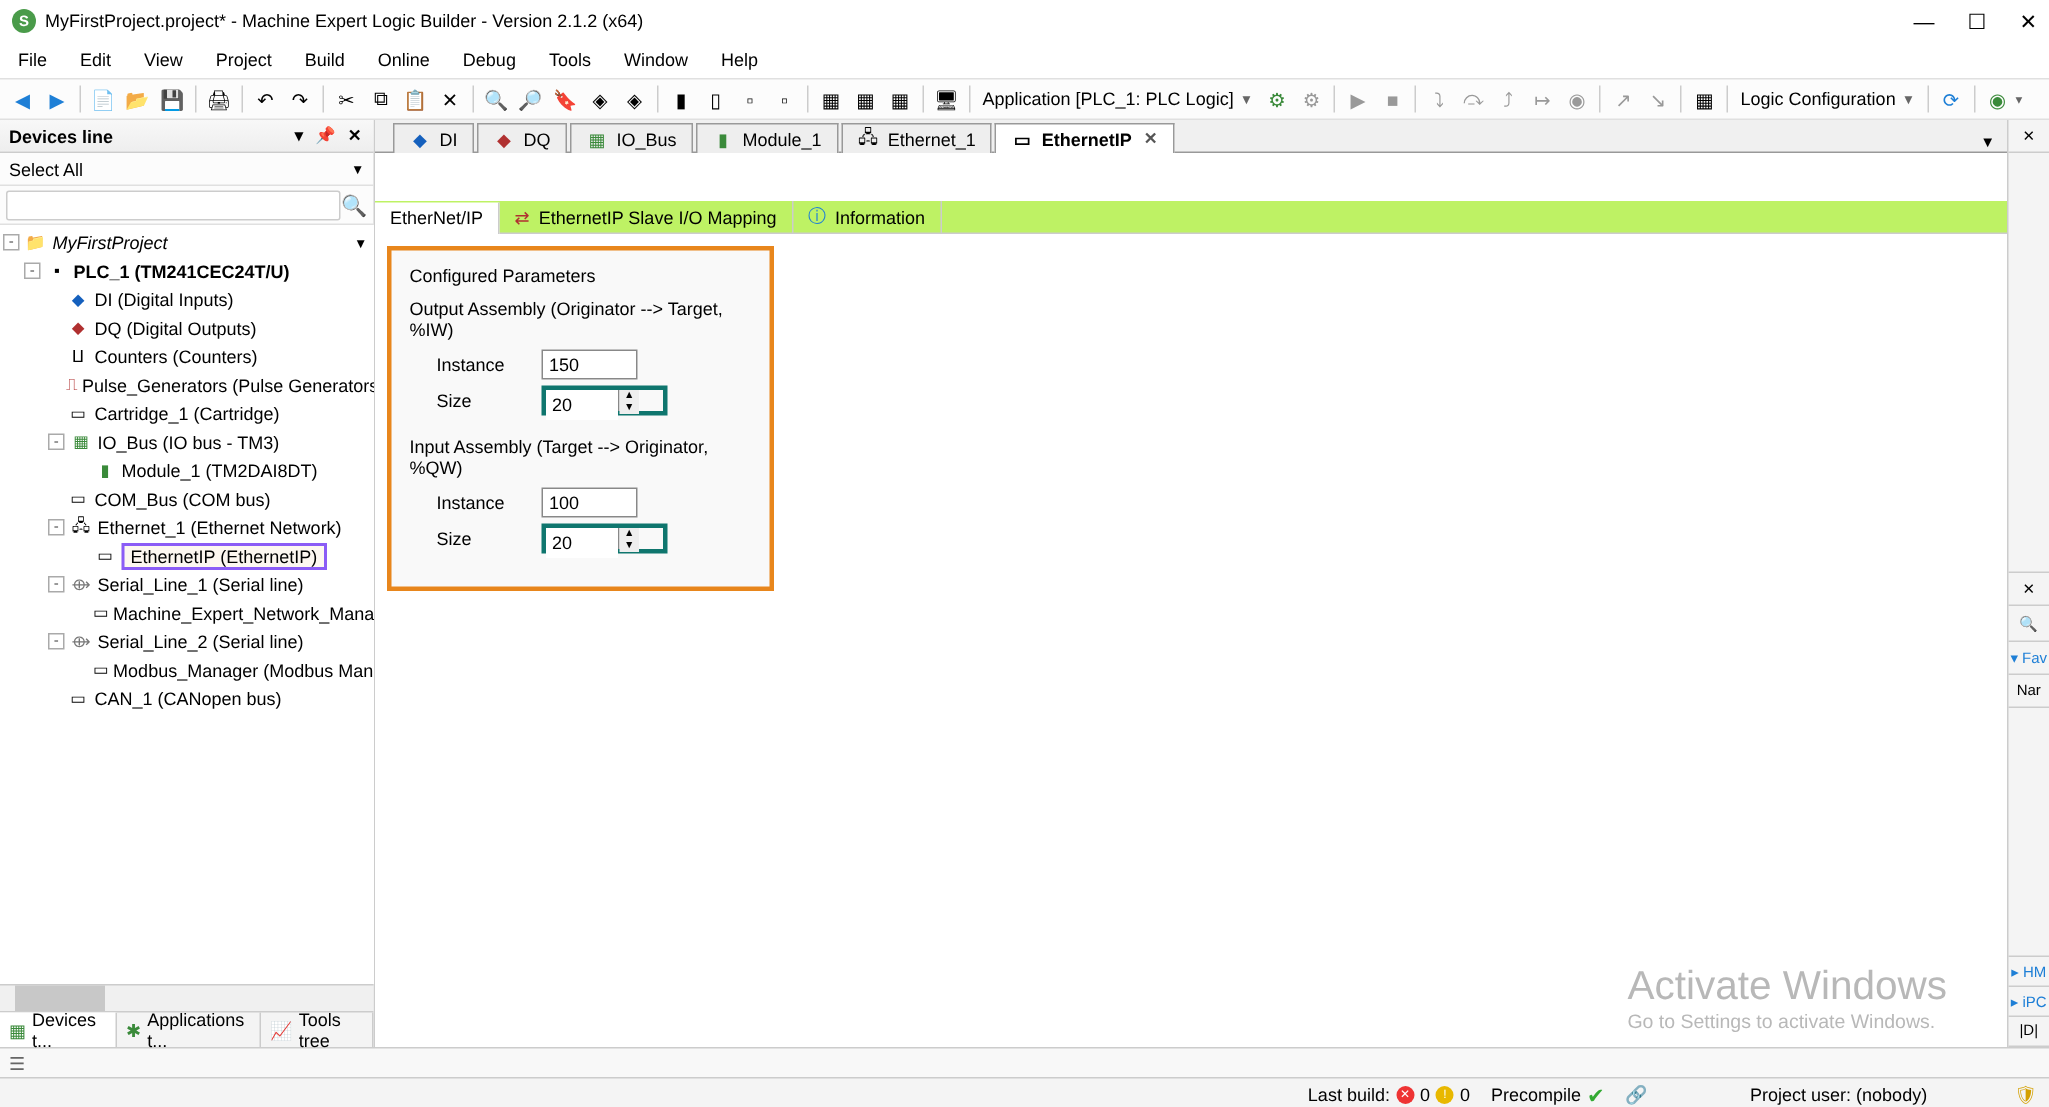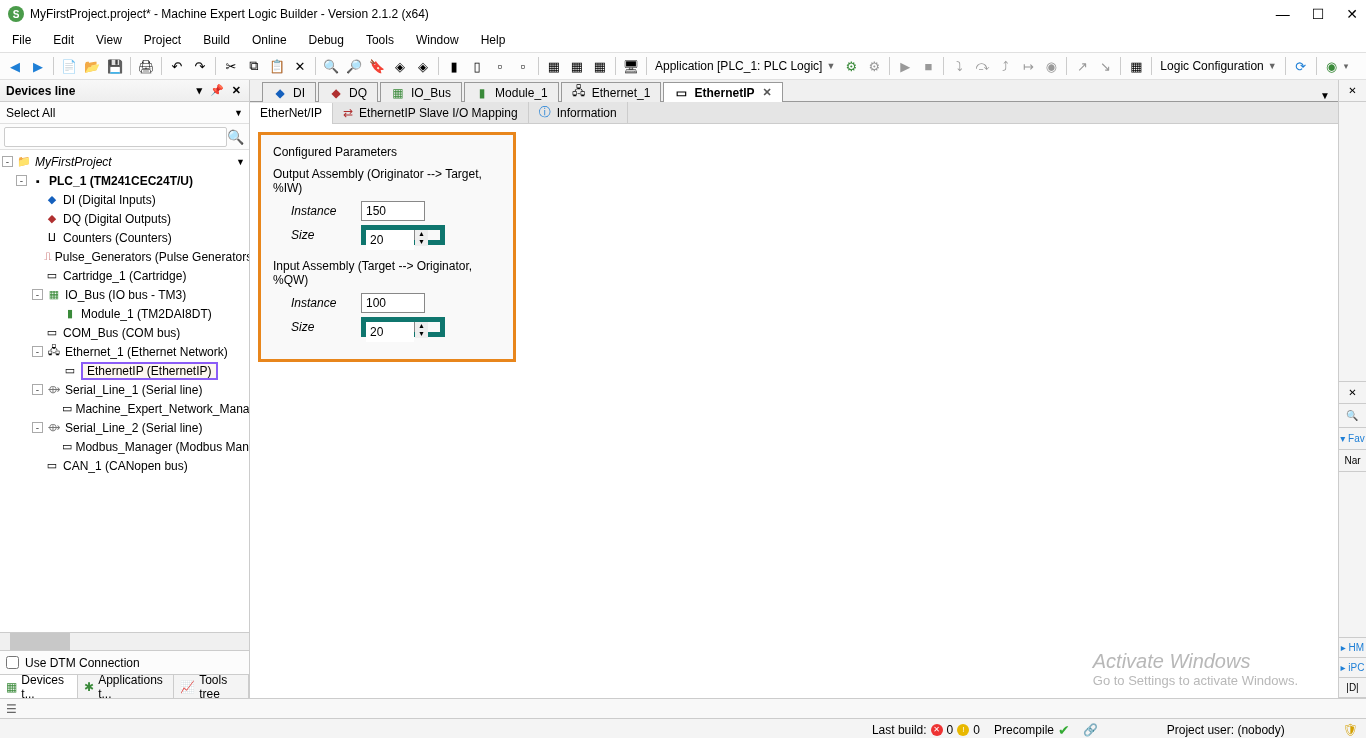--- a/index.html
+++ b/index.html
@@ -50,38 +50,38 @@
 
 
 .editor { flex:1; display:flex; flex-direction:column; background:#fff;}
 .doc-tabs { height:22px; display:flex; align-items:flex-end; background:#f0f0f0; border-bottom:1px solid #999; padding-left:12px; gap:0;}
 .doc-tab { height:20px; display:flex; align-items:center; padding:0 10px; gap:6px; border:1px solid #999; border-bottom:none; background:#eee; margin-right:2px; cursor:pointer; font-size:11px; position:relative; top:1px;}
 .doc-tab.active { background:#fff; font-weight:bold;}
 .doc-tab .ticon2 { width:14px; height:14px; display:inline-flex; align-items:center; justify-content:center;}
 .doc-tab .close { font-size:11px; color:#555; margin-left:2px;}
 .doc-tabs .tabnav { margin-left:auto; padding:0 8px; font-size:10px;}
 
-.sub-tabs { height:22px; display:flex; align-items:center; background:#e5e5e5; border-bottom:1px solid #ccc;}
+.sub-tabs { height:22px; display:flex; align-items:center; background:#bef264; border-bottom:1px solid #ccc;margin-top:32px;}
 .sub-tab { height:22px; display:flex; align-items:center; padding:0 10px; gap:6px; border-right:1px solid #ccc; cursor:pointer; font-size:11px;}
 .sub-tab.active { background:#fff; border-bottom:1px solid #fff; position:relative; top:1px;}
 
 .config-pane { padding:8px 0 0 8px; position:relative; background:#fff; flex:1;}
 .config-box { border:3px solid #e8861c; width:258px; padding:10px 8px 18px 12px; background:#f9f9f9;}
 .config-box .cfg-title { margin-bottom:8px;}
 .config-box .grp-title { margin:4px 0 6px 0;}
 .config-box .field-row { display:flex; align-items:center; margin:4px 0 4px 18px; gap:10px;}
-.config-box .field-row label { width:60px;font-style:italic;}
+.config-box .field-row label { width:60px;}
 .config-box input[type=text] { width:64px; height:20px; border:1px solid #888; padding:0 4px; text-align:left;}
-.config-box .spinner { width:84px; height:20px; border:5px solid #0f766e; display:flex;}
+.config-box .spinner { width:84px; height:20px; border:3px solid #0f766e; display:flex;}
 .config-box .spinner input { border:none; width:48px; padding:0 4px;}
 .config-box .spinner .spbtns { width:14px; display:flex; flex-direction:column; border-left:1px solid #888;}
 .config-box .spinner .spbtns div { flex:1; font-size:7px; text-align:center; line-height:8px; background:#eee; cursor:pointer;}
 
 .watermark { position:absolute; right:40px; bottom:10px; color:#b8b8b8; text-align:left;}
-.watermark .wm1 { font-size:20px;font-style:italic;}
+.watermark .wm1 { font-size:27px;}
 .watermark .wm2 { font-size:13px;}
 
 
 .right-strip { width:28px; border-left:1px solid #ccc; background:#f4f4f4; display:flex; flex-direction:column;}
 .right-strip .rcell { border-bottom:1px solid #ccc; display:flex; align-items:center; justify-content:center; font-size:10px;}
 
 
 .msg-bar { height:20px; border-top:1px solid #ccc; display:flex; align-items:center; padding:0 6px; gap:6px; background:#f8f8f8; color:#666; font-size:11px;}
 .status-bar { height:22px; border-top:1px solid #ccc; display:flex; align-items:center; padding:0 8px; gap:14px; background:#f4f4f4; font-size:11px;}
 .status-bar .spacer { flex:1;}
@@ -275,24 +275,20 @@
         <span class="label">Modbus_Manager (Modbus Manag</span>
       </div>
       <div class="tree-item" style="padding-left:44px;">
         <span class="ticon">▭</span>
         <span class="label">CAN_1 (CANopen bus)</span>
       </div>
     </div>
     <div class="tree-scroll">
         <div class="thumb"></div>
       </div>
-    <div class="dtm-row">
-      <input type="checkbox" style="">
-      <span>Use DTM Connection</span>
-    </div>
     <div class="bottom-tabs">
       <div class="btab active">
           <span style="color:#3a8a3a;">▦</span>
           <span>Devices t...</span>
         </div>
       <div class="btab">
           <span style="color:#3a8a3a;">✱</span>
           <span>Applications t...</span>
         </div>
       <div class="btab">

